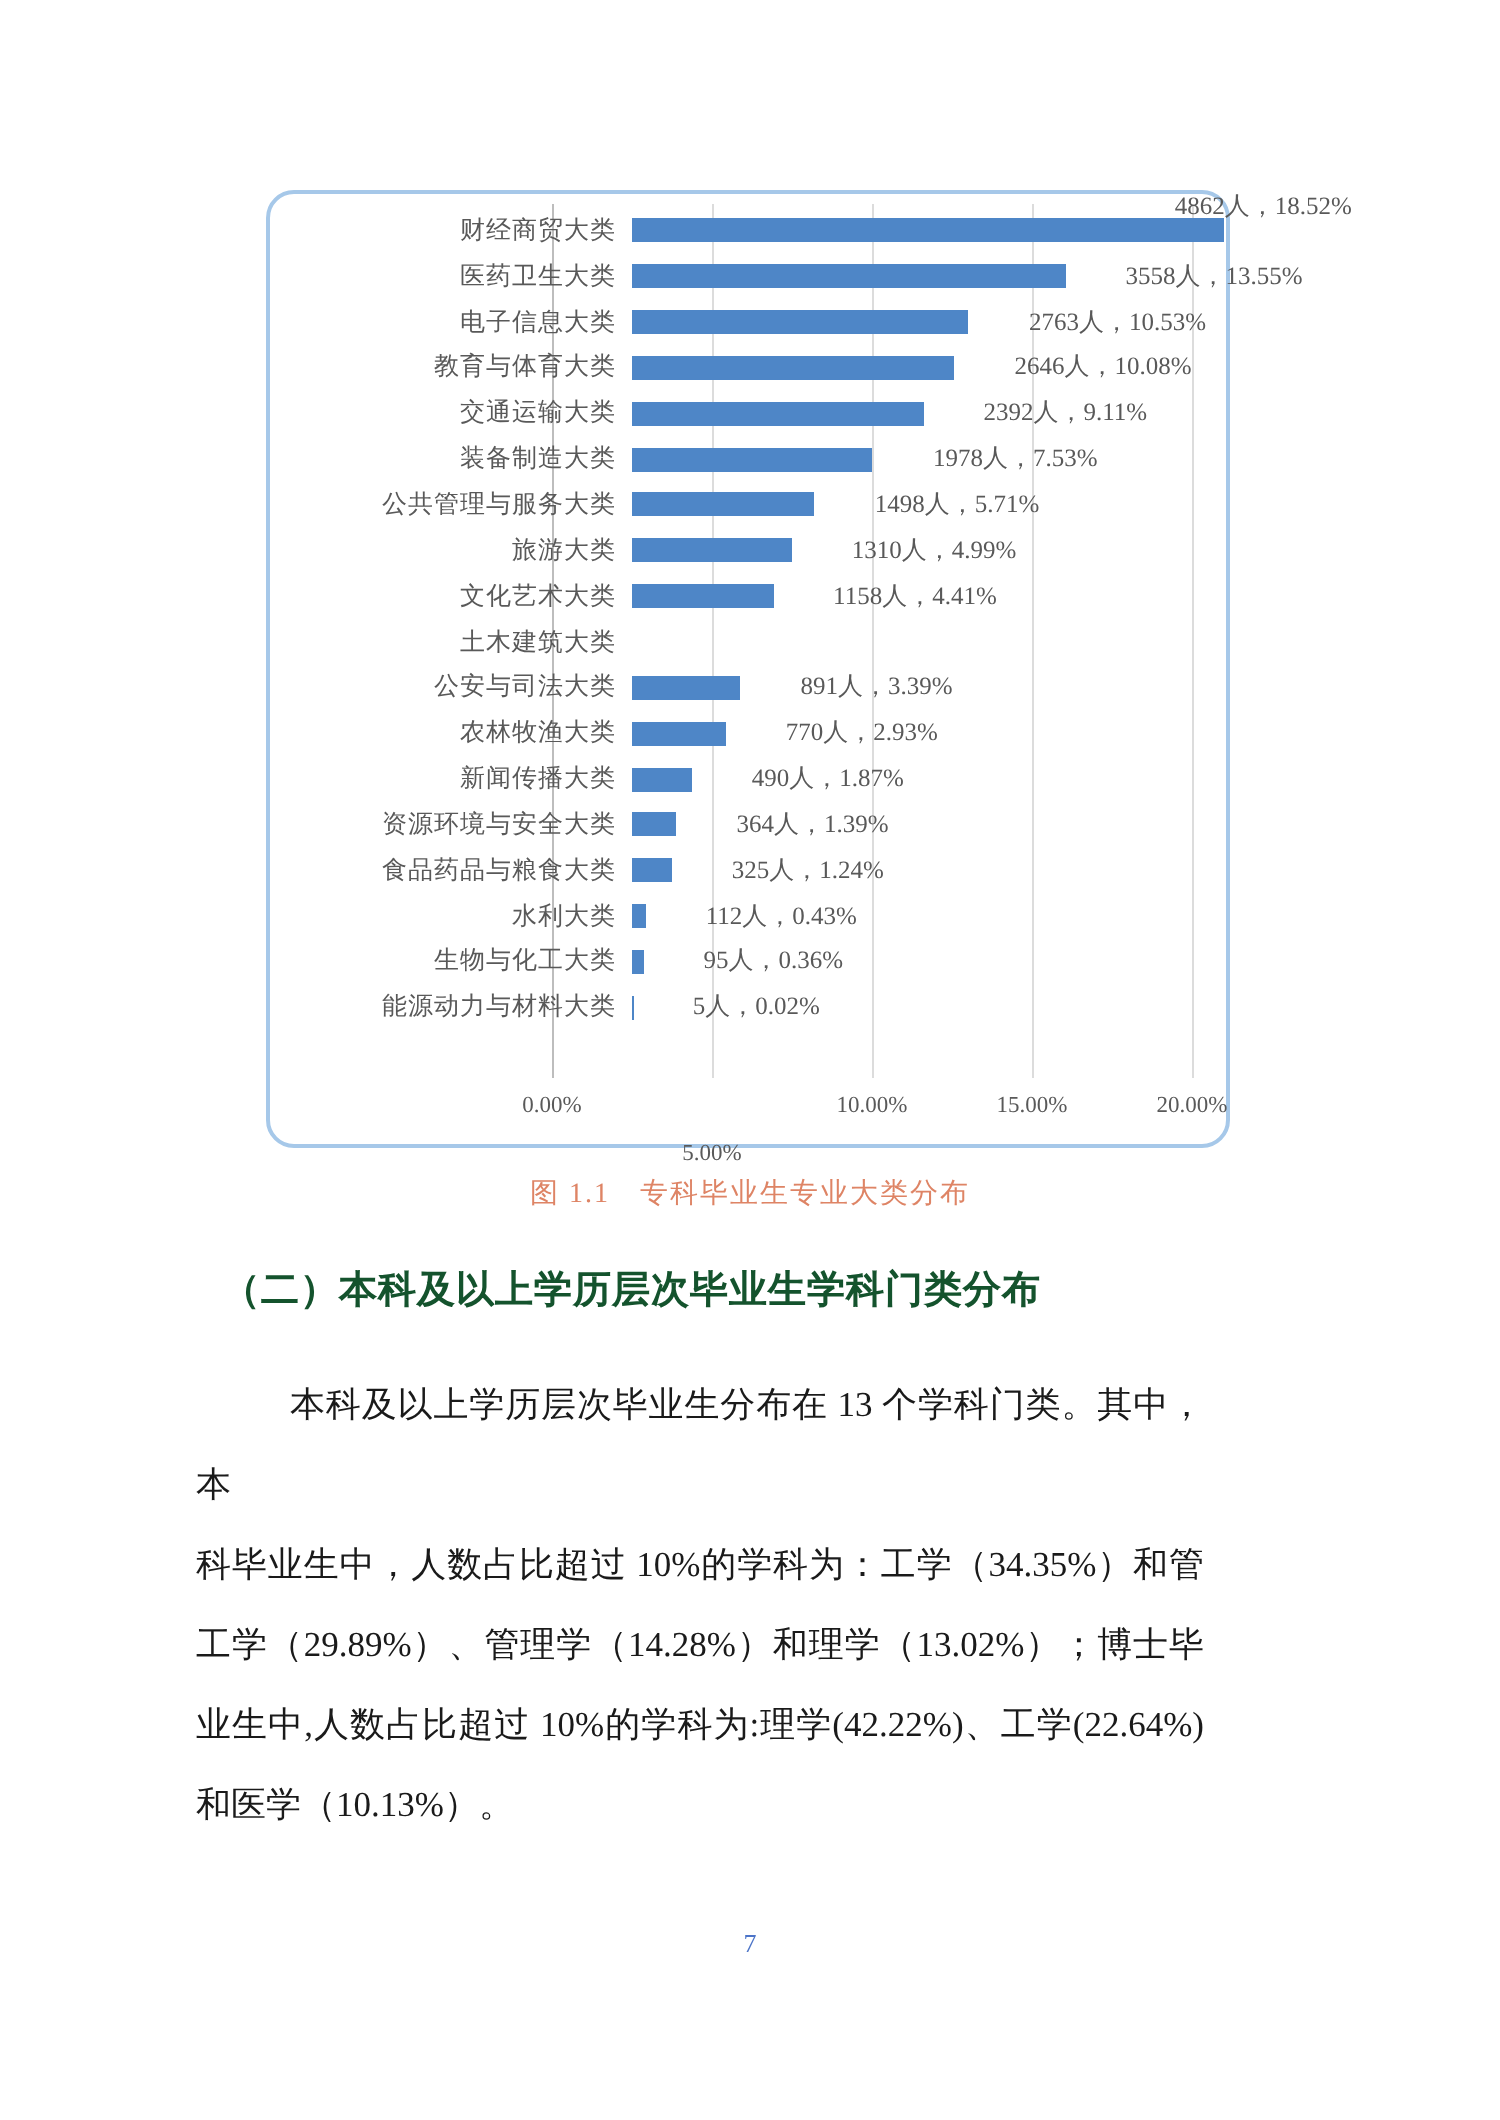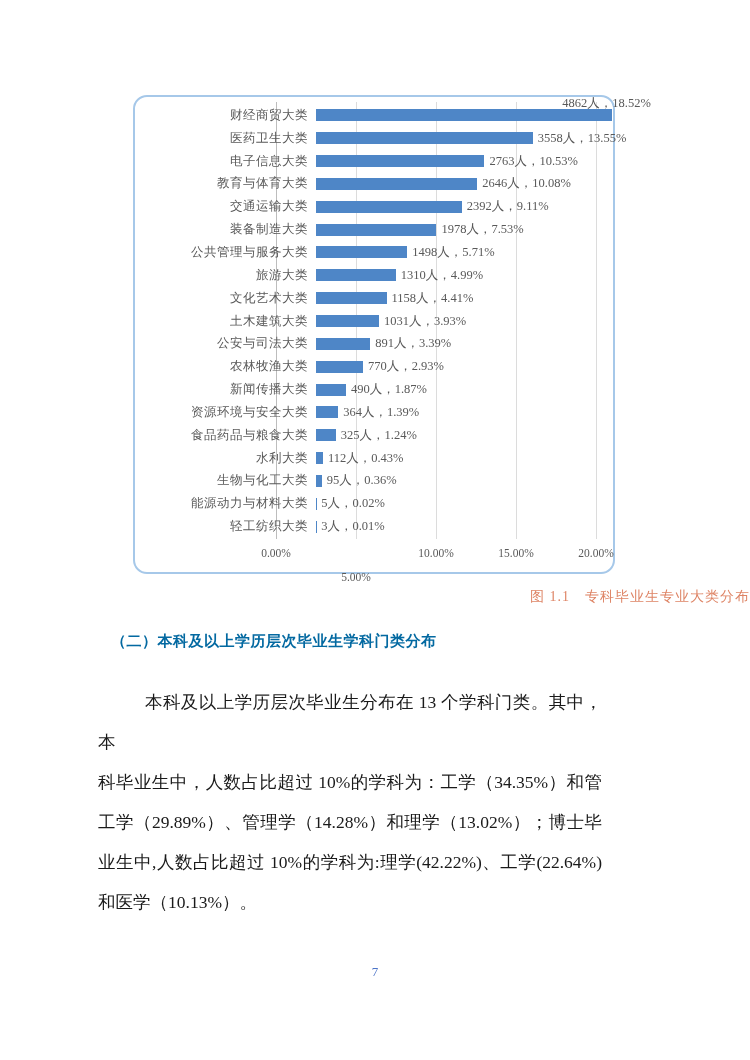--- a/index.html
+++ b/index.html
@@ -16,39 +16,39 @@
     background:#ffffff;
   }
   .gridline{position:absolute;top:5px;width:1px;height:437px;background:#DCDCDC;}
   .gridline.axis0{background:#BDBDBD;}
   .chart-rows{position:absolute;left:0;top:7px;right:2px;}
   .chart-row{display:flex;align-items:center;height:22.85px;}
   .cat-label{
     width:133px;padding-right:8px;flex:0 0 auto;text-align:right;
     font-size:12.5px;color:#595959;white-space:nowrap;letter-spacing:0.5px;padding-left:40px;
   }
-  .bar-zone{position:relative;flex:1 1 auto;height:100%;display:flex;align-items:center;overflow:visible;}
+  .bar-zone{position:relative;flex:1 1 auto;height:100%;display:flex;align-items:center;overflow:visible;gap:25px;}
   .bar{height:12px;flex:0 0 auto;}
   .val-label{margin-left:5px;font-size:12.5px;color:#595959;white-space:nowrap;}
   .val-label.shift-up{transform:translate(-55px,-12px);}
   .x-tick{
     position:absolute;top:450px;width:70px;margin-left:-35px;text-align:center;
     font-size:11.5px;color:#595959;white-space:nowrap;
   }
 
   
   .fig-caption{
-    position:absolute;left:0;right:0;top:588px;text-align:right;
+    position:absolute;left:0;right:0;top:588px;text-align:center;
     font-size:14px;color:#DE8465;letter-spacing:1px;
   }
 
   
   .section-heading{
     position:absolute;left:111px;top:632px;
-    font-size:15px;font-weight:bold;color:#0369a1;letter-spacing:0.5px;
+    font-size:19px;font-weight:bold;color:#14532d;letter-spacing:0.5px;
     white-space:nowrap;
   }
 
   
   .body-paragraph{
     position:absolute;left:98px;top:682px;width:504px;
     font-size:17.5px;color:#1a1a1a;line-height:40px;
   }
   .pline{text-align:justify;text-align-last:justify;text-justify:inter-character;}
   .pline.first{text-indent:47px;}
@@ -130,24 +130,20 @@
       </div>
       <div class="chart-row">
         <div class="cat-label">文化艺术大类</div>
         <div class="bar-zone">
           <div class="bar" style="width: 70.56px; background: rgb(78, 134, 199);"></div>
           <div class="val-label">1158人，4.41%</div>
         </div>
       </div>
       <div class="chart-row">
         <div class="cat-label">土木建筑大类</div>
-        <div class="bar-zone">
-          <div class="bar" style="width: 62.88px; background: rgb(78, 134, 199);"></div>
-          <div class="val-label">1031人，3.93%</div>
-        </div>
       </div>
       <div class="chart-row">
         <div class="cat-label">公安与司法大类</div>
         <div class="bar-zone">
           <div class="bar" style="width: 54.24px; background: rgb(78, 134, 199);"></div>
           <div class="val-label">891人，3.39%</div>
         </div>
       </div>
       <div class="chart-row">
         <div class="cat-label">农林牧渔大类</div>
@@ -189,27 +185,20 @@
         <div class="bar-zone">
           <div class="bar" style="width: 5.76px; background: rgb(78, 134, 199);"></div>
           <div class="val-label">95人，0.36%</div>
         </div>
       </div>
       <div class="chart-row">
         <div class="cat-label">能源动力与材料大类</div>
         <div class="bar-zone">
           <div class="bar" style="width: 0.32px; background: rgb(78, 134, 199);"></div>
           <div class="val-label">5人，0.02%</div>
-        </div>
-      </div>
-      <div class="chart-row">
-        <div class="cat-label">轻工纺织大类</div>
-        <div class="bar-zone">
-          <div class="bar" style="width: 0.16px; background: rgb(78, 134, 199);"></div>
-          <div class="val-label">3人，0.01%</div>
         </div>
       </div>
     </div>
   <div id="xaxis">
       <div class="x-tick" style="left: 141px;">0.00%</div>
       <div class="x-tick" style="left: 221px; margin-top: 24px;">5.00%</div>
       <div class="x-tick" style="left: 301px;">10.00%</div>
       <div class="x-tick" style="left: 381px;">15.00%</div>
       <div class="x-tick" style="left: 461px;">20.00%</div>
     </div>

